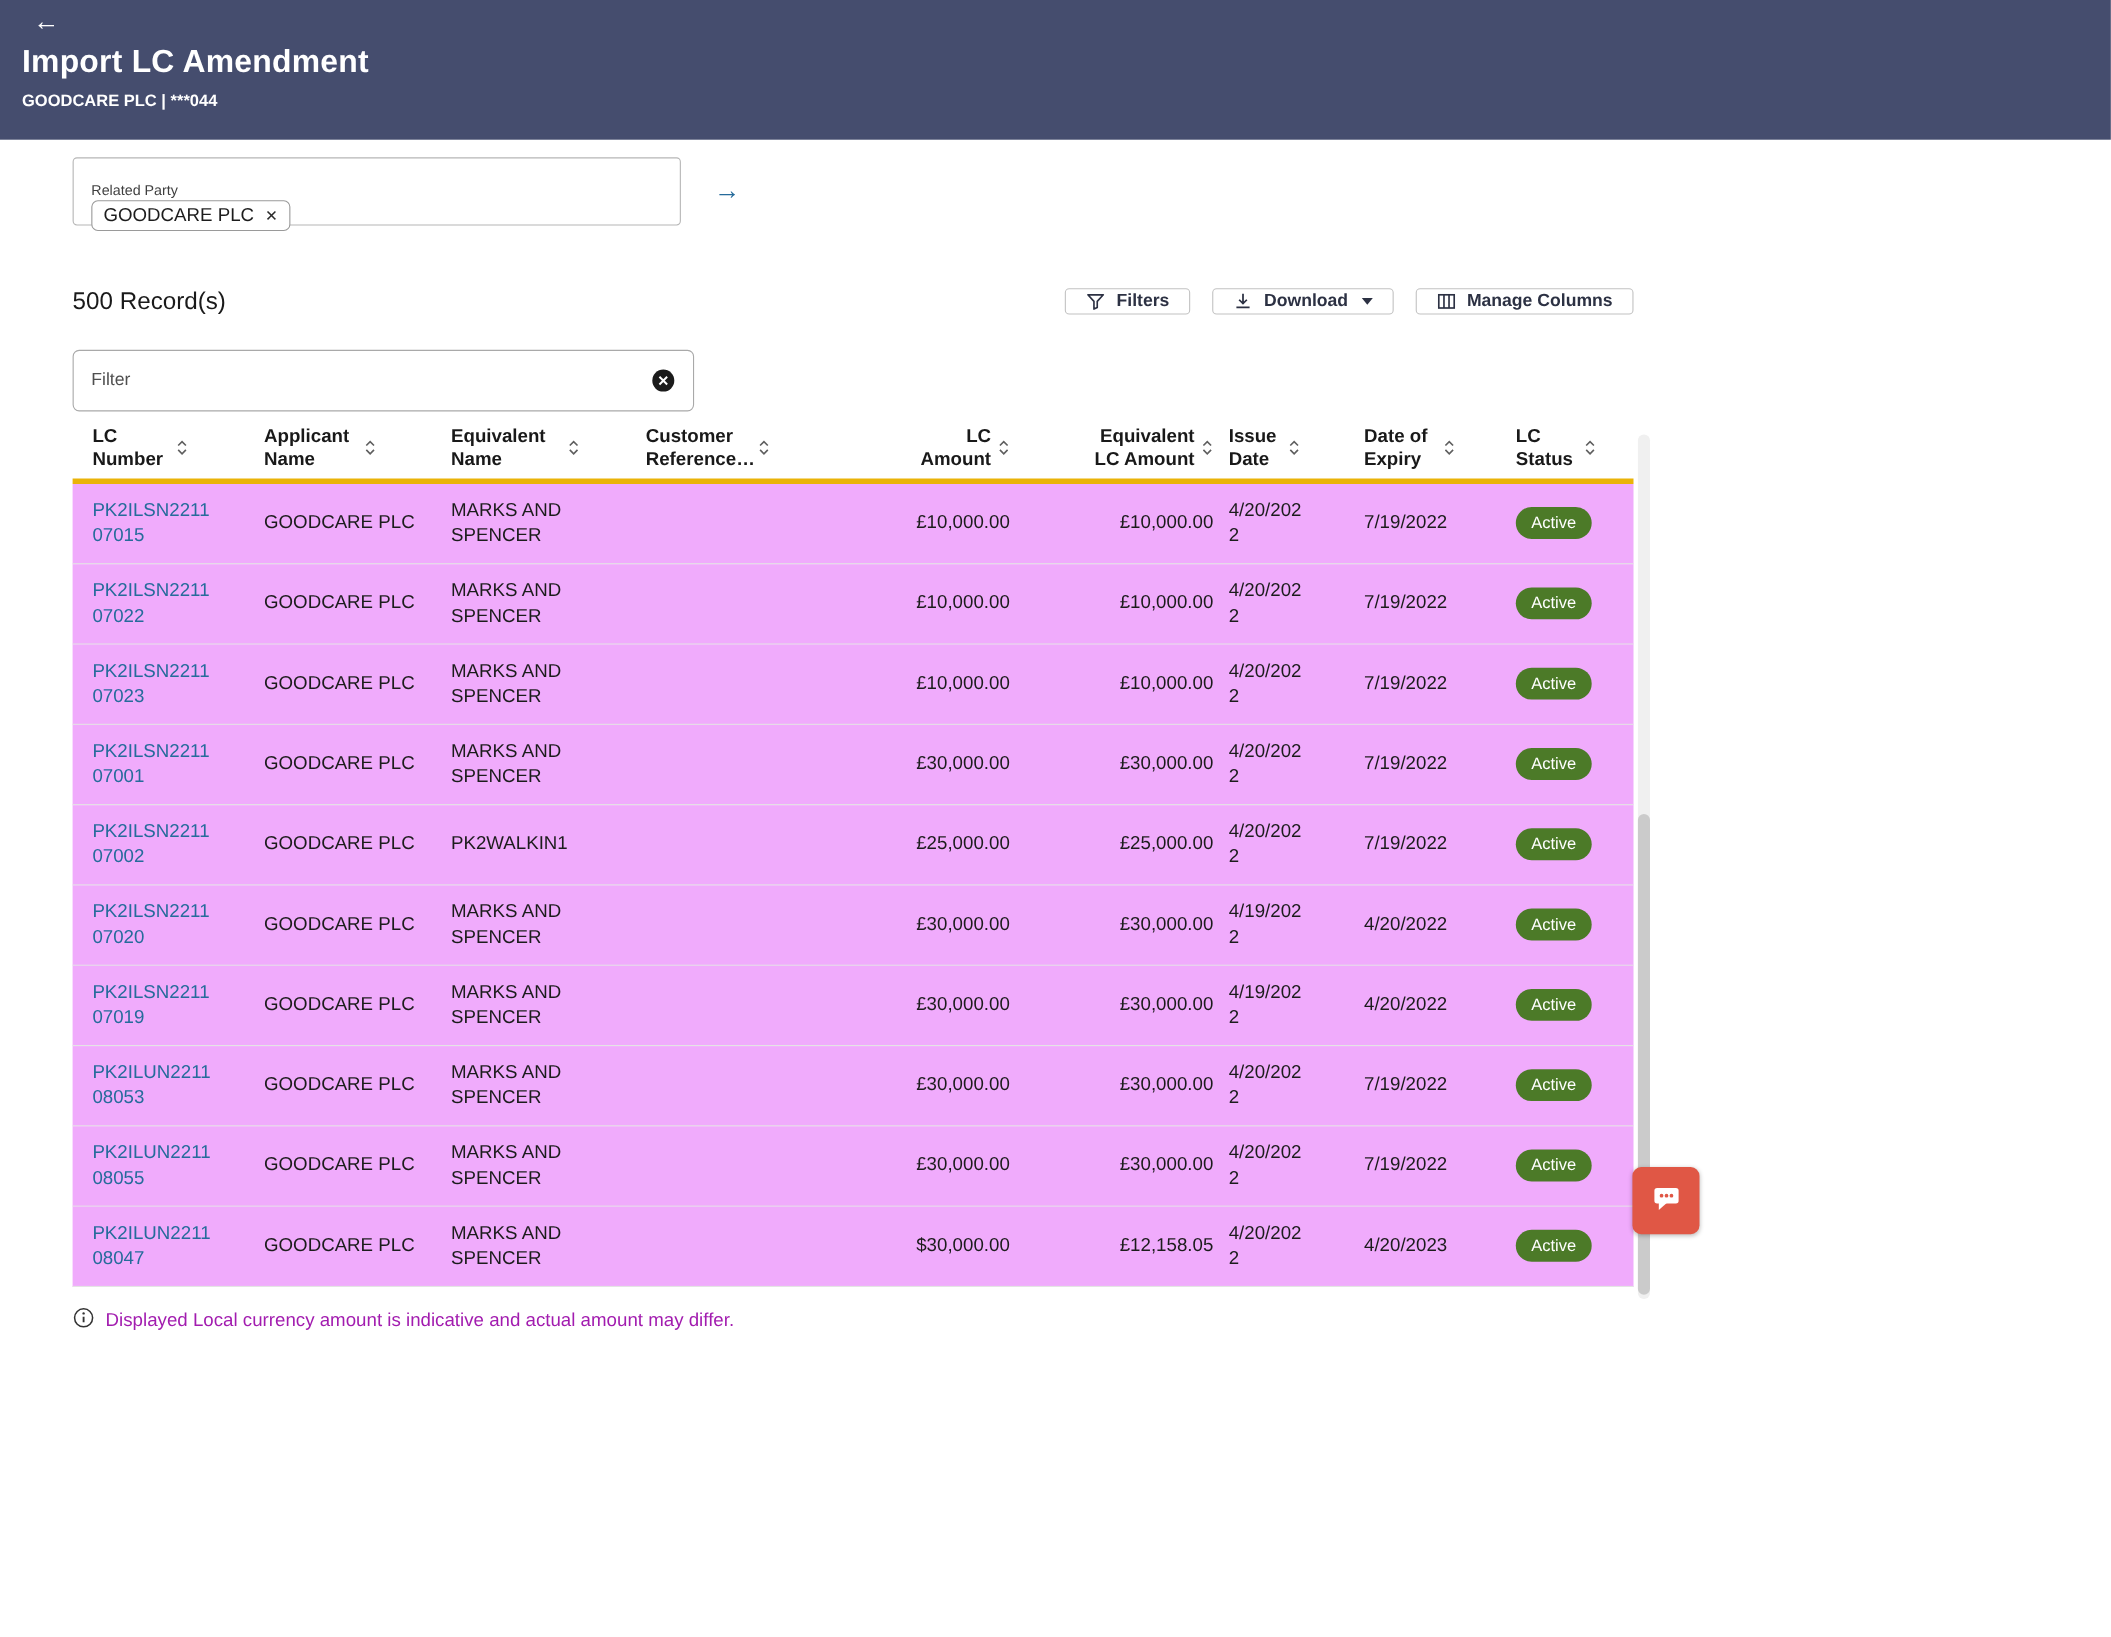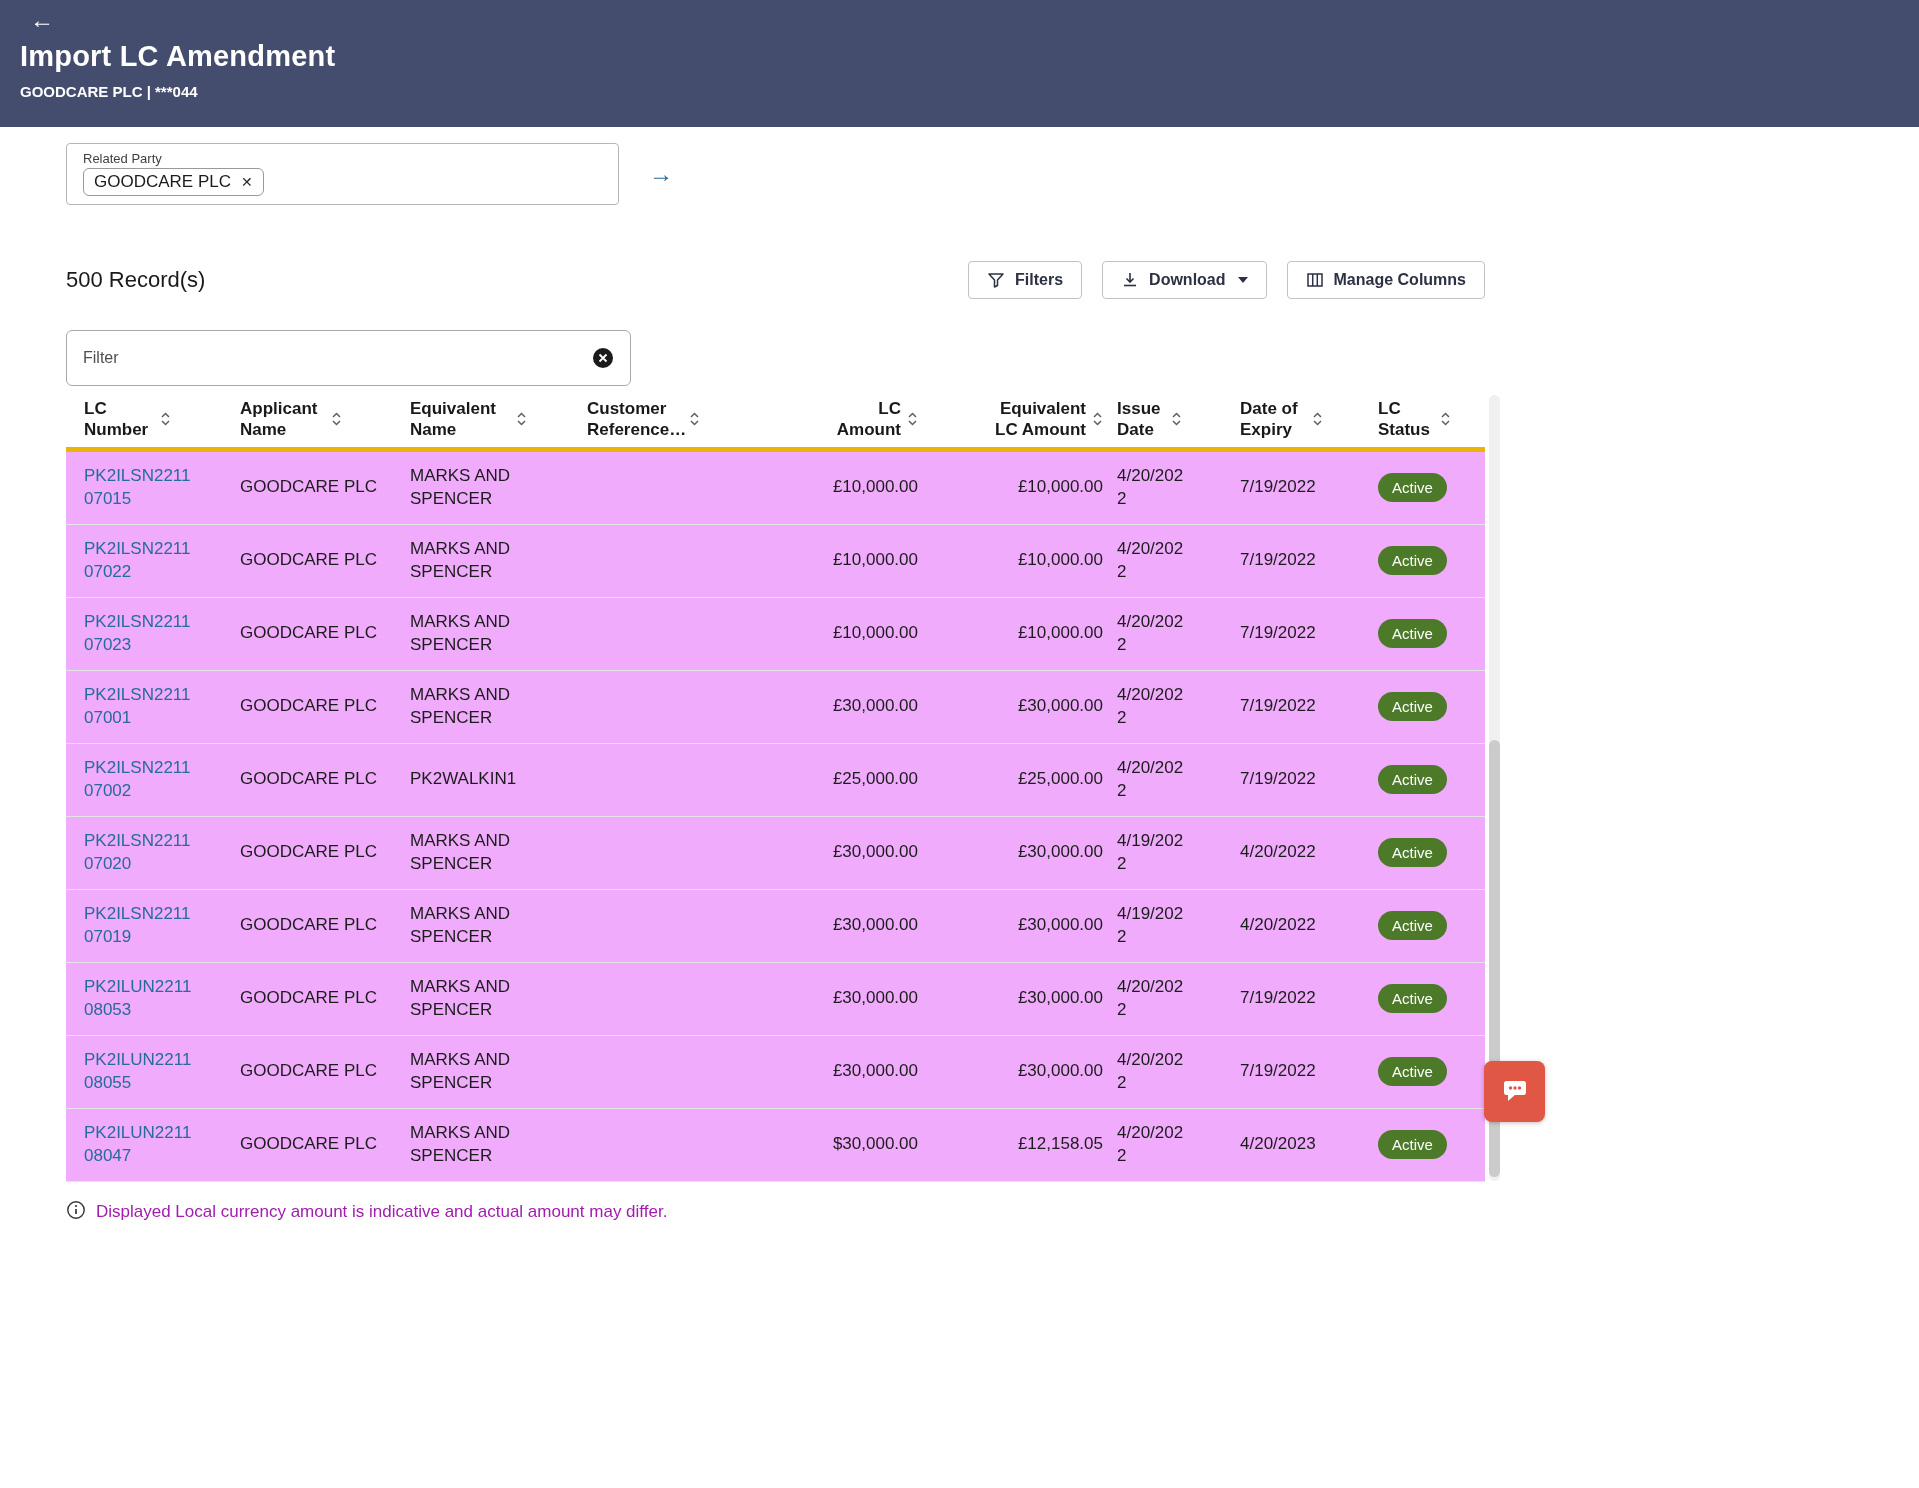--- a/index.html
+++ b/index.html
@@ -13,30 +13,30 @@
   
   .topbar { height:127px; background:#454d6e; color:#fff; padding:8px 0 0 20px; }
   .back-arrow { display:inline-block; font-size:24px; color:#fff; margin-left:10px; cursor:pointer; line-height:1; }
   .page-title { font-size:29px; font-weight:bold; margin-top:8px; letter-spacing:0.2px; }
   .page-subtitle { font-size:15px; font-weight:bold; margin-top:10px; }
 
   
   .content { margin-left:66px; width:1419px; }
 
   .related-row { display:flex; align-items:center; gap:30px; margin-top:16px; }
-  .related-box { width:553px; height:62px; border:1px solid #b6b6b6; border-radius:4px; padding:7px 16px; background:#fff; }
+  .related-box { width:553px; height:62px; border:1px solid #b6b6b6; border-radius:4px; padding:21px 16px; background:#fff; }
   .related-label { font-size:13px; color:#3f3f3f; }
   .chip { display:inline-flex; align-items:center; gap:10px; border:1px solid #9a9a9a; border-radius:6px; padding:3px 10px; font-size:17px; margin-top:2px; background:#fff; }
   .chip-x { font-size:14px; color:#2b2b2b; cursor:pointer; line-height:1; }
   .go-arrow { font-size:24px; color:#266b9b; cursor:pointer; line-height:1; }
 
   .toolbar { display:flex; justify-content:space-between; align-items:center; margin-top:56px; }
   .records { font-size:22px; color:#1a1a1a; }
   .actions { display:flex; gap:20px; }
-  .btn { display:inline-flex; align-items:center; gap:10px; height:38px; padding:0 18px;
+  .btn { display:inline-flex; align-items:center; gap:10px; height:24px; padding:0 18px;
          border:1px solid #c2c2c2; border-radius:4px; background:#fff; font-size:16px; font-weight:bold;
          color:#2c3143; cursor:pointer; font-family:"Liberation Sans", sans-serif; }
   .btn svg { display:block; }
   .caret-down { width:0; height:0; border-left:5px solid transparent; border-right:5px solid transparent; border-top:6px solid #2c3143; margin-left:2px; }
 
   .filter-box { margin-top:31px; width:565px; height:56px; border:1px solid #a9a9a9; border-radius:6px;
                 display:flex; align-items:center; justify-content:space-between; padding:0 16px; background:#fff; }
   .filter-input { border:none; outline:none; flex:1; font-size:16px; font-family:"Liberation Sans", sans-serif; color:#1c1c1c; background:transparent; }
   .filter-input::placeholder { color:#4f4f4f; opacity:1; }
   .clear-btn { cursor:pointer; display:flex; }

